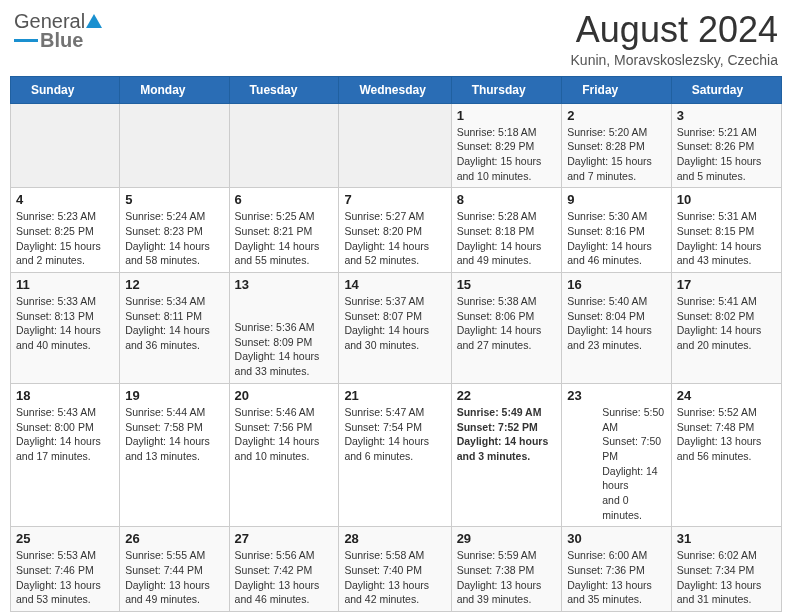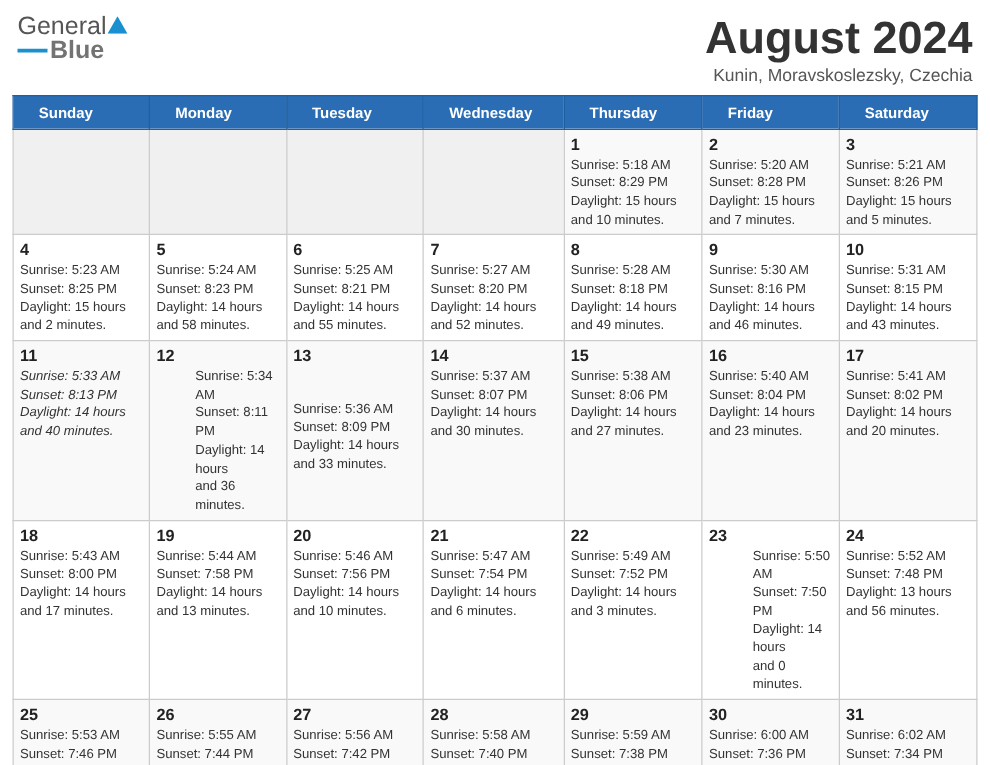--- a/index.html
+++ b/index.html
@@ -29,21 +29,21 @@
       font-weight: bold;
       color: #333;
     }
     .logo-general { color: #555; font-weight: normal; }
     .logo-blue { color: #1a5fa8; font-weight: bold; }
     .title-block {
       text-align: right;
     }
     .month-year {
       font-size: 36px;
-      font-weight: bold;
+      font-weight: normal;
       color: #333;
       line-height: 1.1;
     }
     .location {
       font-size: 14px;
       color: #555;
       margin-top: 2px;
     }
     table {
       width: 100%;
@@ -199,28 +199,28 @@
           <span class="day-num">10</span>
           <div class="day-info" style="white-space: pre-line;">Sunrise: 5:31 AM
 Sunset: 8:15 PM
 Daylight: 14 hours
 and 43 minutes.</div>
         </td>
       </tr>
       <tr>
         <td>
           <span class="day-num">11</span>
-          <div class="day-info" style="white-space: pre-line; font-style: italic;">Sunrise: 5:33 AM
+          <div class="day-info" style="white-space: pre-line;">Sunrise: 5:33 AM
 Sunset: 8:13 PM
 Daylight: 14 hours
 and 40 minutes.</div>
         </td>
         <td>
           <span class="day-num">12</span>
-          <div class="day-info" style="white-space: pre-line; margin-left: 31px;">Sunrise: 5:34 AM
+          <div class="day-info" style="white-space: pre-line;">Sunrise: 5:34 AM
 Sunset: 8:11 PM
 Daylight: 14 hours
 and 36 minutes.</div>
         </td>
         <td>
           <span class="day-num">13</span>
           <div class="day-info" style="white-space: pre-line; margin-top: 28px;">Sunrise: 5:36 AM
 Sunset: 8:09 PM
 Daylight: 14 hours
 and 33 minutes.</div>
@@ -278,21 +278,21 @@
         </td>
         <td>
           <span class="day-num">21</span>
           <div class="day-info" style="white-space: pre-line;">Sunrise: 5:47 AM
 Sunset: 7:54 PM
 Daylight: 14 hours
 and 6 minutes.</div>
         </td>
         <td>
           <span class="day-num">22</span>
-          <div class="day-info" style="white-space: pre-line;">Sunrise: 5:49 AM
+          <div class="day-info" style="white-space: pre-line; font-weight: bold;">Sunrise: 5:49 AM
 Sunset: 7:52 PM
 Daylight: 14 hours
 and 3 minutes.</div>
         </td>
         <td>
           <span class="day-num">23</span>
           <div class="day-info" style="white-space: pre-line; margin-left: 35px;">Sunrise: 5:50 AM
 Sunset: 7:50 PM
 Daylight: 14 hours
 and 0 minutes.</div>

